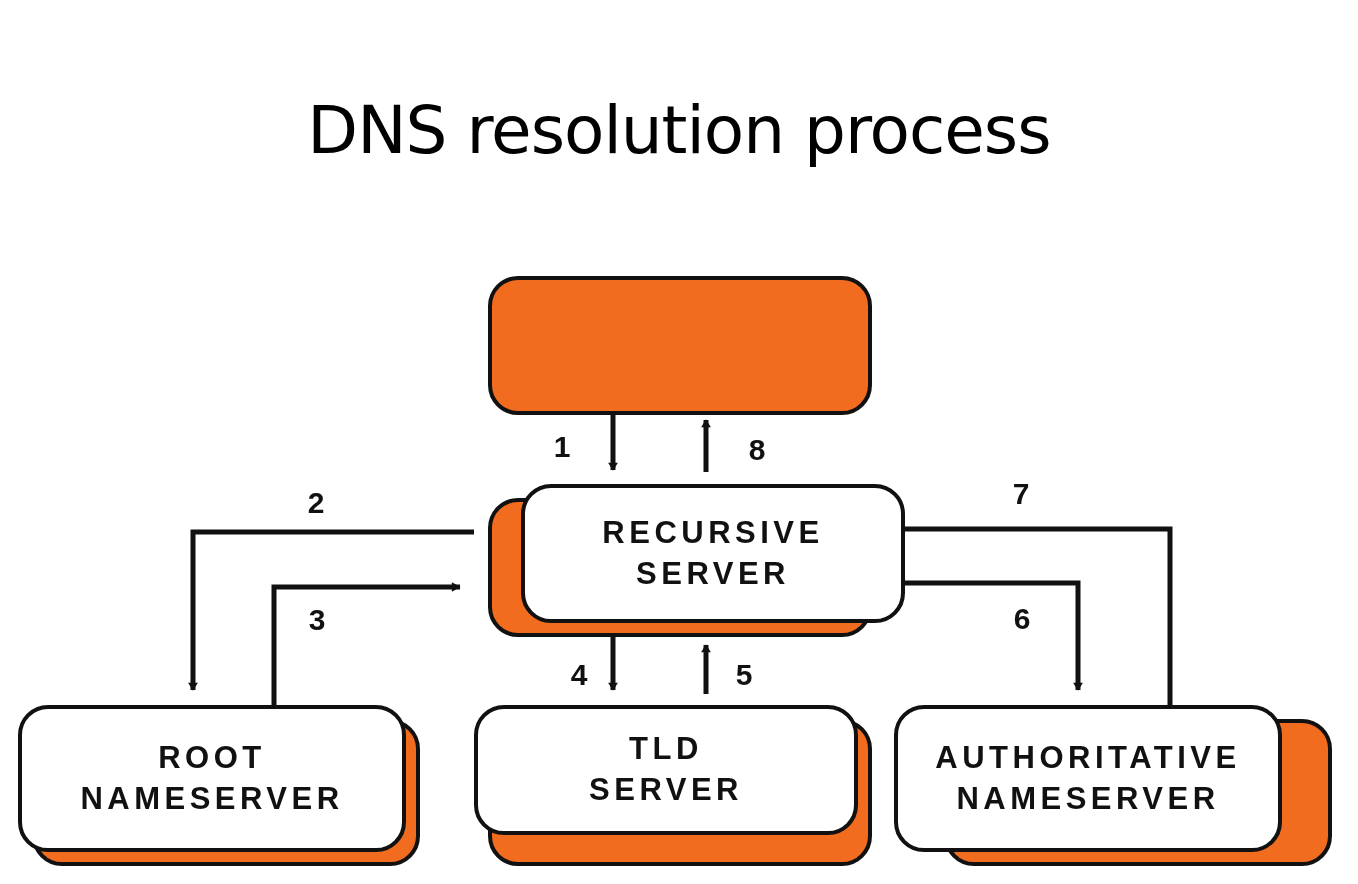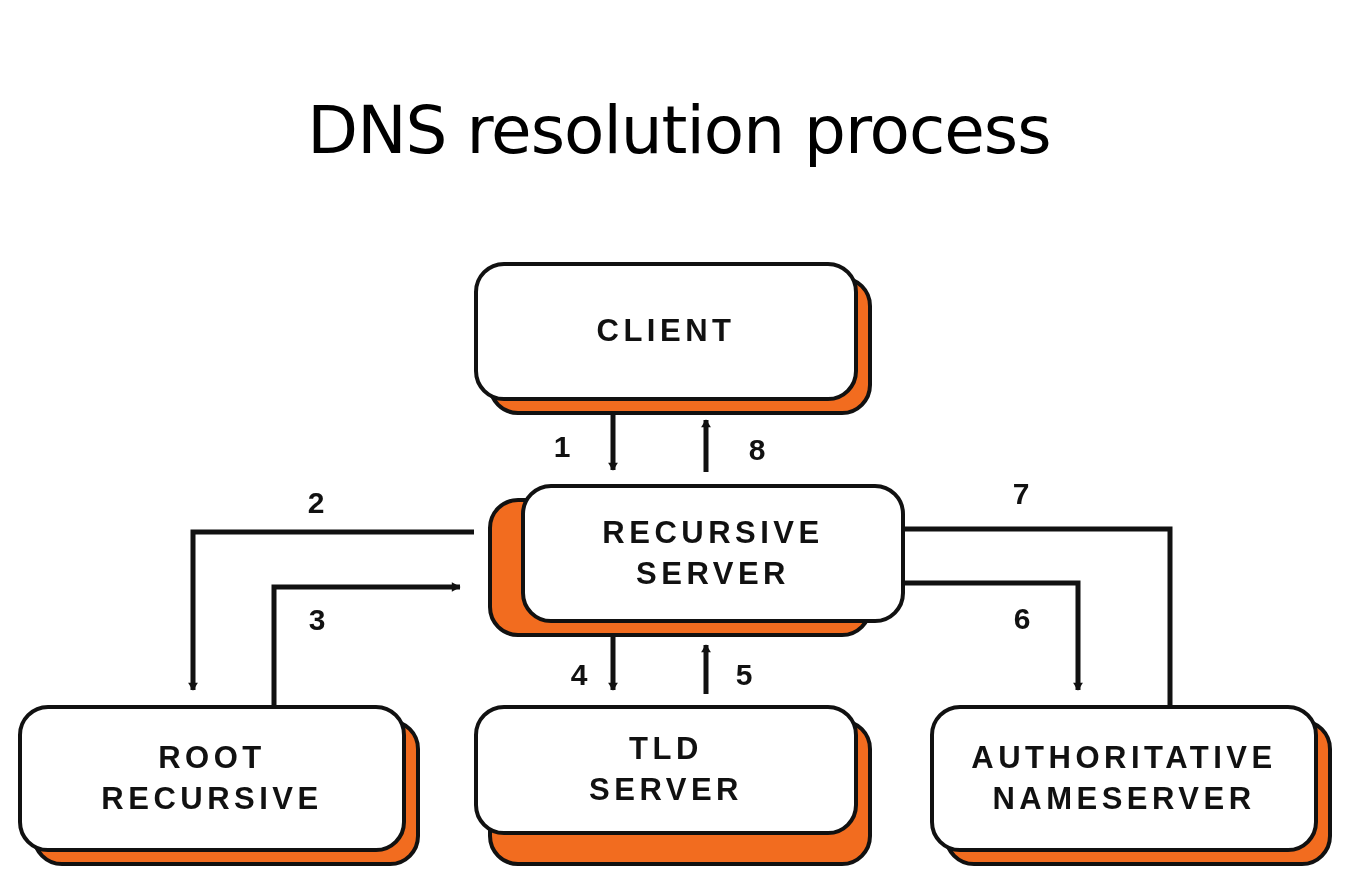--- a/index.html
+++ b/index.html
@@ -118,44 +118,41 @@
 
       <path d="M706,694 L706,645" marker-end="url(#ah-up)"></path>
 
       <path d="M890,583 L1078,583 L1078,690" marker-end="url(#ah-down)"></path>
 
       <path d="M1170,705 L1170,529 L893,529" marker-end="url(#ah-left)"></path>
     </g>
   </svg>
 
   <div class="node-shadow" style="left:488px; top:276px; width:384px; height:139px;"></div>
-  <div class="node" style="left:474px; top:262px; width:384px; height:139px;">
-    <span class="node-label">CLIENT</span>
-  </div>
 
   <div class="node-shadow" style="left:488px; top:498px; width:384px; height:139px;"></div>
   <div class="node" style="left:474px; top:484px; width:384px; height:139px;margin-left:47px;">
     <span class="node-label">RECURSIVE
 SERVER</span>
   </div>
 
   <div class="node-shadow" style="left:32px; top:719px; width:388px; height:147px;"></div>
   <div class="node" style="left:18px; top:705px; width:388px; height:147px;">
     <span class="node-label">ROOT
-RECURSIVE</span>
+NAMESERVER</span>
   </div>
 
   <div class="node-shadow" style="left:488px; top:719px; width:384px; height:147px;"></div>
   <div class="node" style="left:474px; top:705px; width:384px; height:130px;">
     <span class="node-label">TLD
 SERVER</span>
   </div>
 
   <div class="node-shadow" style="left:944px; top:719px; width:388px; height:147px;"></div>
-  <div class="node" style="left:930px; top:705px; width:388px; height:147px;">
+  <div class="node" style="left:894px; top:705px; width:388px; height:147px;">
     <span class="node-label">AUTHORITATIVE
 NAMESERVER</span>
   </div>
 
   <div class="step-label" style="left:562px; top:447px;">1</div>
   <div class="step-label" style="left:316px; top:503px;">2</div>
   <div class="step-label" style="left:317px; top:620px;">3</div>
   <div class="step-label" style="left:579px; top:675px;">4</div>
   <div class="step-label" style="left:744px; top:675px;">5</div>
   <div class="step-label" style="left:1022px; top:619px;">6</div>

